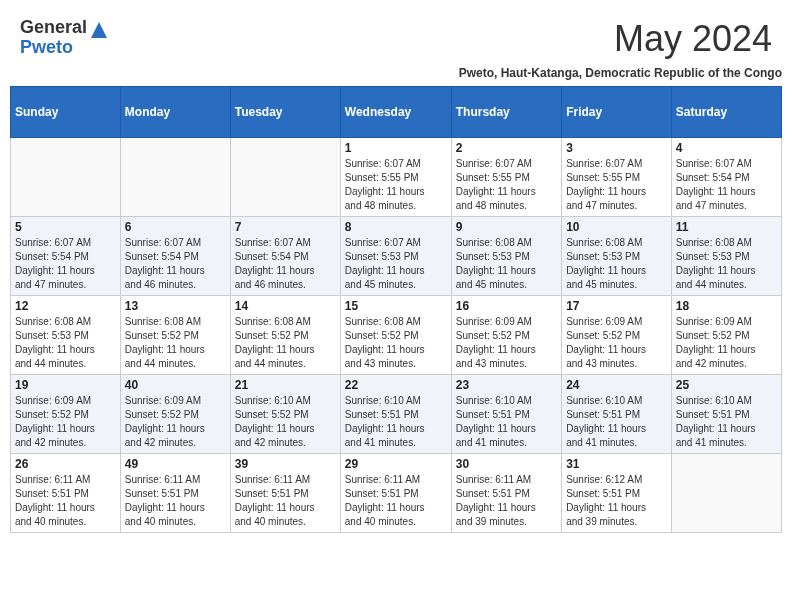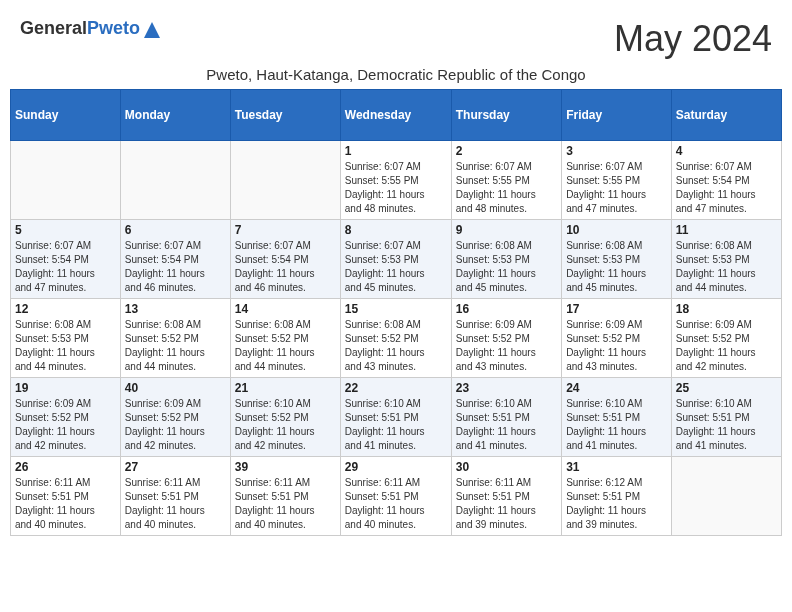--- a/index.html
+++ b/index.html
@@ -15,46 +15,46 @@
       justify-content: space-between;
       align-items: flex-start;
       padding: 8px 10px 4px 10px;
     }
     .logo {
       display: flex;
       align-items: center;
     }
     .logo-text {
       display: flex;
-      flex-direction: row;
+      flex-direction: column;
       font-size: 18px;
       font-weight: bold;
       line-height: 1.1;
     }
     .logo-general { color: #333; }
     .logo-blue { color: #2a6dc0; }
     .logo-icon {
       width: 20px;
       height: 20px;
       margin-left: 2px;
       align-self: flex-start;
       margin-top: 2px;
     }
     .month-title {
       font-size: 36px;
       font-weight: normal;
       color: #333;
       text-align: right;
     }
     .subtitle {
-      text-align: center;
-      font-size: 15px;
+      text-align: right;
+      font-size: 12px;
       color: #333;
       margin: 2px 0 6px 0;
-      font-weight: normal;
+      font-weight: bold;
     }
     .calendar {
       width: 100%;
       border-collapse: collapse;
       font-size: 10.5px;
     }
     .calendar thead th {
       background: #2a6dc0;
       color: #fff;
       padding: 18px 4px;
@@ -308,21 +308,21 @@
       </tr>
       <tr>
         <td>
           <div class="day-number">26</div>
           <div class="day-info" style="white-space: pre-line;">Sunrise: 6:11 AM
 Sunset: 5:51 PM
 Daylight: 11 hours
 and 40 minutes.</div>
         </td>
         <td>
-          <div class="day-number">27</div>
+          <div class="day-number">49</div>
           <div class="day-info" style="white-space: pre-line;">Sunrise: 6:11 AM
 Sunset: 5:51 PM
 Daylight: 11 hours
 and 40 minutes.</div>
         </td>
         <td>
           <div class="day-number">39</div>
           <div class="day-info" style="white-space: pre-line;">Sunrise: 6:11 AM
 Sunset: 5:51 PM
 Daylight: 11 hours

